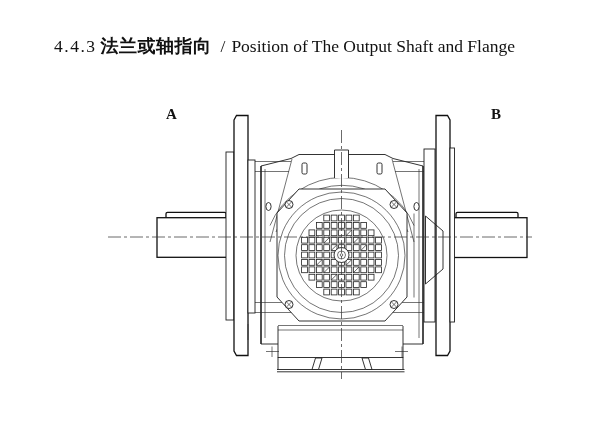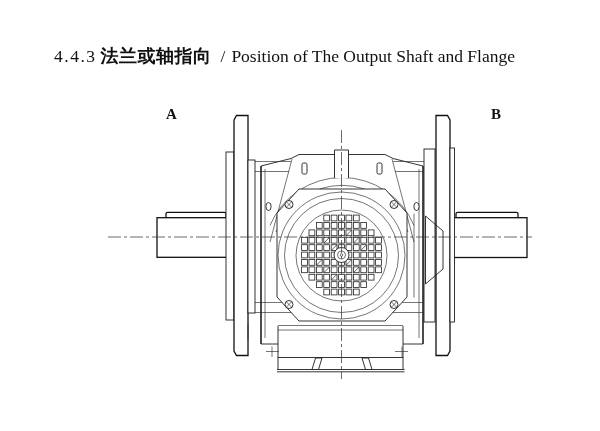--- a/index.html
+++ b/index.html
@@ -1,18 +1,18 @@
 <!DOCTYPE html>
 <html><head>
 <meta charset="utf-8">
 <style>
   html,body{margin:0;padding:0;background:#fff;}
   .page{position:relative;width:600px;height:431px;background:#fff;overflow:hidden;
         font-family:"Liberation Serif", serif;}
-  .title{position:absolute;left:54px;top:44px;white-space:nowrap;color:#111;}
+  .title{position:absolute;left:54px;top:34px;white-space:nowrap;color:#111;}
   .title .num{font-size:17.5px;letter-spacing:1.5px;font-family:"Liberation Serif",serif;}
   .title .zh{font-size:18px;font-weight:bold;font-family:"DejaVu Sans",sans-serif;letter-spacing:0.5px;}
   .title .sep{font-size:17.5px;padding:0 2px 0 5px;}
   .title .en{font-size:17.5px;font-family:"Liberation Serif",serif;}
   .pos-label{position:absolute;font-size:15px;font-weight:bold;color:#111;
              font-family:"Liberation Serif",serif;}
   .label-a{left:166px;top:106px;}
   .label-b{left:491px;top:106px;}
   svg{position:absolute;left:0;top:0;}
   .ln{fill:none;stroke:#1d1d1d;stroke-width:0.9;}

